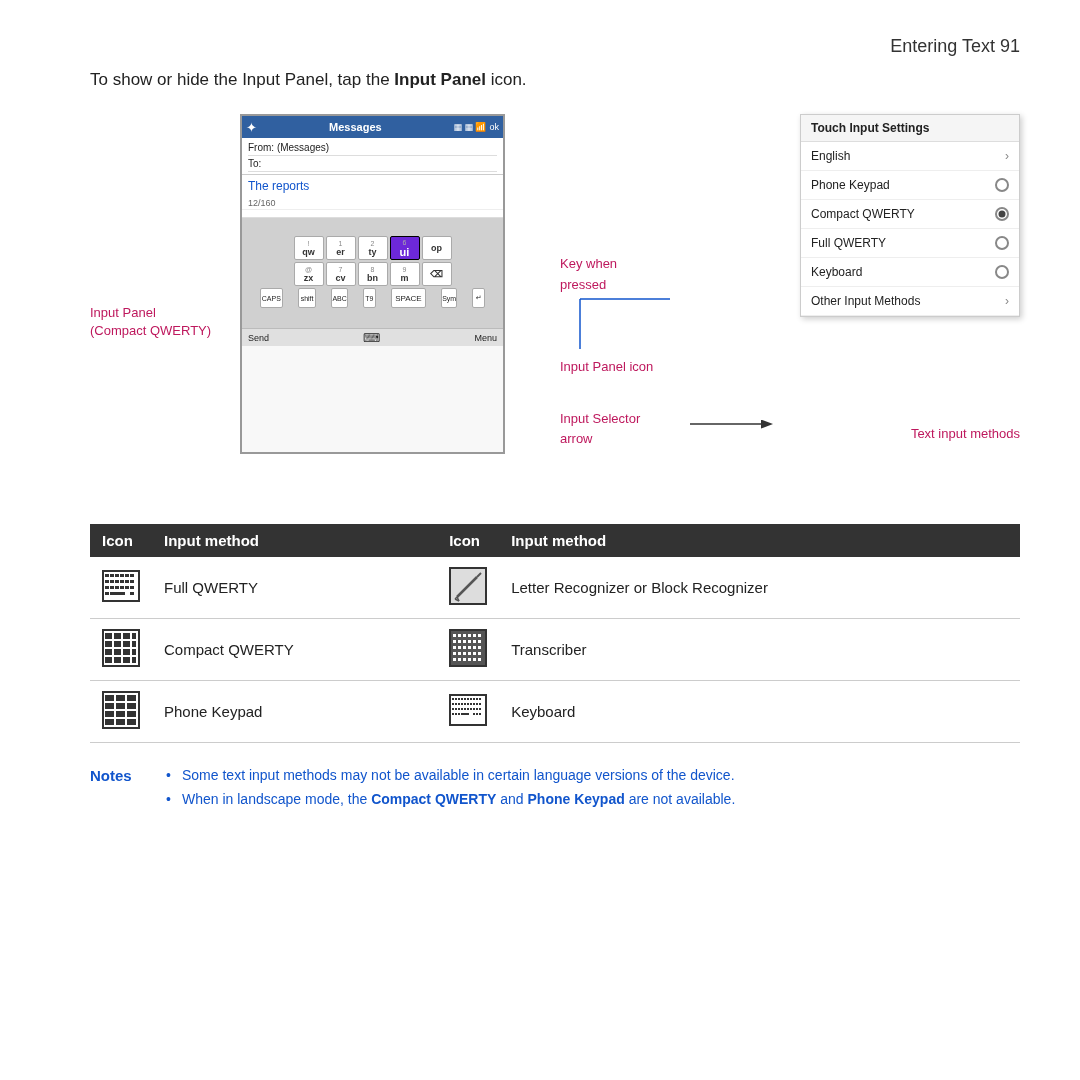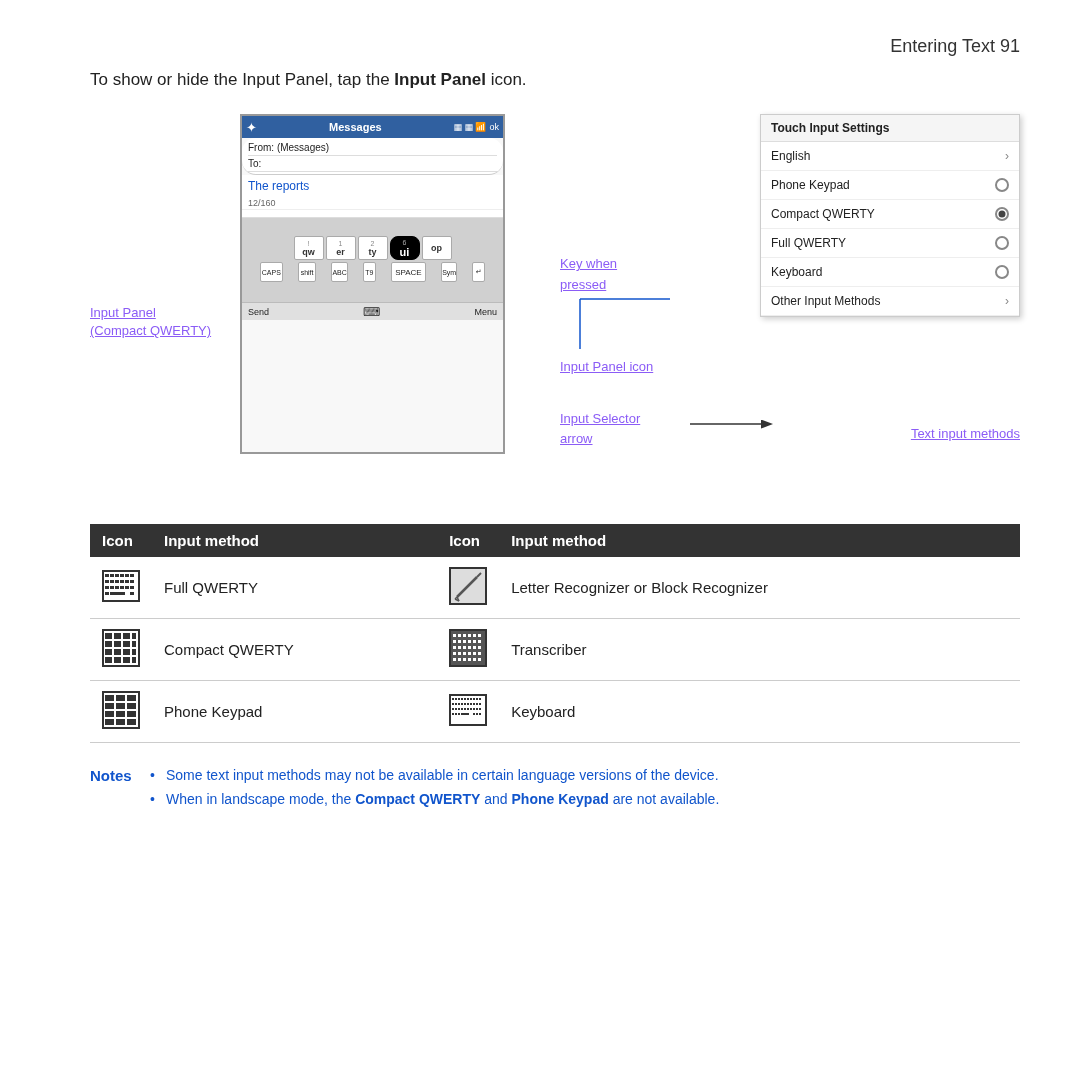--- a/index.html
+++ b/index.html
@@ -70,21 +70,20 @@
       height: 22px;
     }
     .phone-title-bar .title-text { font-weight: bold; font-size: 11px; }
     .phone-title-bar .title-right { display: flex; gap: 4px; align-items: center; font-size: 9px; }
 
     .phone-header {
       padding: 2px 6px;
       border-bottom: 1px solid #ccc;
       font-size: 10px;
       background: white;
-      border-radius: 14px;
     }
     .phone-header-row { padding: 2px 0; border-bottom: 1px solid #ddd; }
 
     .phone-body-text {
       padding: 4px 6px;
       font-size: 12px;
       color: #1155cc;
       background: white;
     }
     .phone-counter {
@@ -116,24 +115,23 @@
       flex-direction: column;
       align-items: center;
       justify-content: center;
       font-size: 8px;
       color: #333;
       position: relative;
     }
     .kb-key .key-num { font-size: 7px; color: #888; }
     .kb-key .key-letter { font-size: 9px; font-weight: bold; }
     .kb-key.highlighted {
-      background: #000000;
+      background: #6d28d9;
       color: white;
       border-color: #000;
-      border-radius: 8px;
     }
     .kb-key.highlighted .key-num { color: #aaa; }
     .kb-key.highlighted .key-letter { color: white; }
 
     .kb-bottom-row {
       display: flex;
       gap: 15px;
       margin-bottom: 2px;
       justify-content: center;
     }
@@ -152,21 +150,21 @@
     }
     .phone-footer .footer-send { font-size: 9px; }
     .phone-footer .footer-icon { font-size: 12px; }
     .phone-footer .footer-menu { font-size: 9px; }
 
     
     .settings-panel {
       position: absolute;
       right: 0;
       top: 0;
-      width: 260px;
+      width: 220px;
       background: white;
       border: 1px solid #ccc;
       box-shadow: 2px 2px 6px rgba(0,0,0,0.2);
       font-size: 12px;
     }
     .settings-title {
       padding: 6px 10px;
       font-weight: bold;
       font-size: 12px;
       border-bottom: 1px solid #ddd;
@@ -198,22 +196,21 @@
       position: absolute;
       top: 50%;
       left: 50%;
       transform: translate(-50%, -50%);
     }
 
     
     .diag-label {
       position: absolute;
       font-size: 13px;
-      color: #8b5cf6;
-      text-decoration: underline;
+      color: #be185d;
     }
 
     
     .diag-svg {
       position: absolute;
       top: 0;
       left: 0;
       width: 100%;
       height: 100%;
       pointer-events: none;
@@ -247,20 +244,21 @@
     }
 
     .icon-cell {
       width: 60px;
       text-align: center;
     }
 
     
     .notes-section {
       display: flex;
+      gap: 16px;
       margin-top: 24px;
     }
     .notes-label {
       color: #1155cc;
       font-weight: bold;
       font-size: 15px;
       min-width: 60px;
     }
     .notes-content {
       flex: 1;
@@ -354,20 +352,41 @@
               <span class="key-num">6</span>
               <span class="key-letter" style="font-size:11px;font-weight:bold;">ui</span>
             </div>
           <div class="kb-key">
               <span class="key-num"></span>
               <span class="key-letter">op</span>
             </div>
         </div>
 
 
+        <div class="kb-row">
+          <div class="kb-key">
+              <span class="key-num">@</span>
+              <span class="key-letter">zx</span>
+            </div>
+          <div class="kb-key">
+              <span class="key-num">7</span>
+              <span class="key-letter">cv</span>
+            </div>
+          <div class="kb-key">
+              <span class="key-num">8</span>
+              <span class="key-letter">bn</span>
+            </div>
+          <div class="kb-key">
+              <span class="key-num">9</span>
+              <span class="key-letter">m</span>
+            </div>
+          <div class="kb-key">
+              <span class="key-letter">⌫</span>
+            </div>
+        </div>
 
         <div class="kb-bottom-row">
           <div class="kb-caps" style="width:44px;">CAPS</div>
           <div class="kb-caps" style="width:36px;">shift</div>
           <div class="kb-caps" style="width:30px;">ABC</div>
           <div class="kb-caps" style="width:24px;">T9</div>
           <div class="kb-space">SPACE</div>
           <div class="kb-caps" style="width:30px;">Sym</div>
           <div class="kb-caps" style="width:24px;">↵</div>
         </div>

